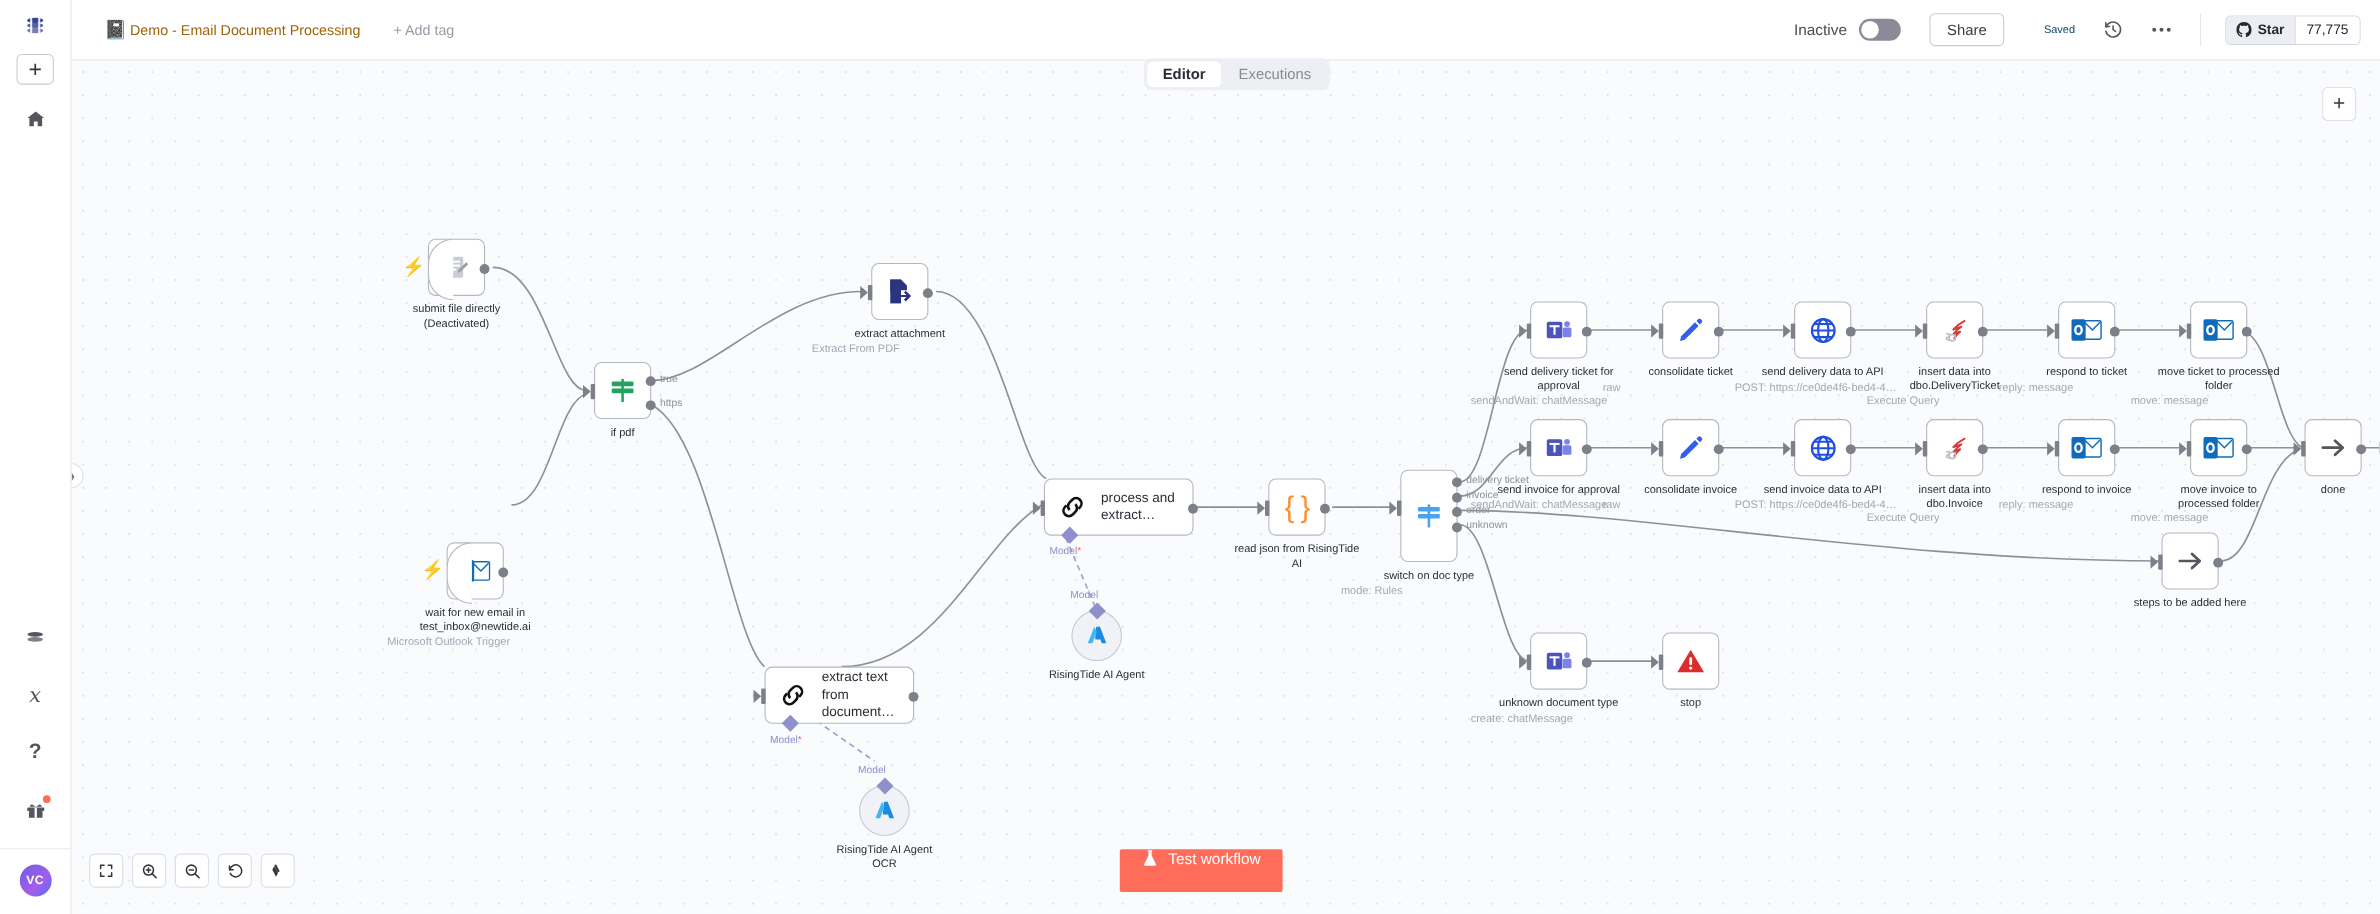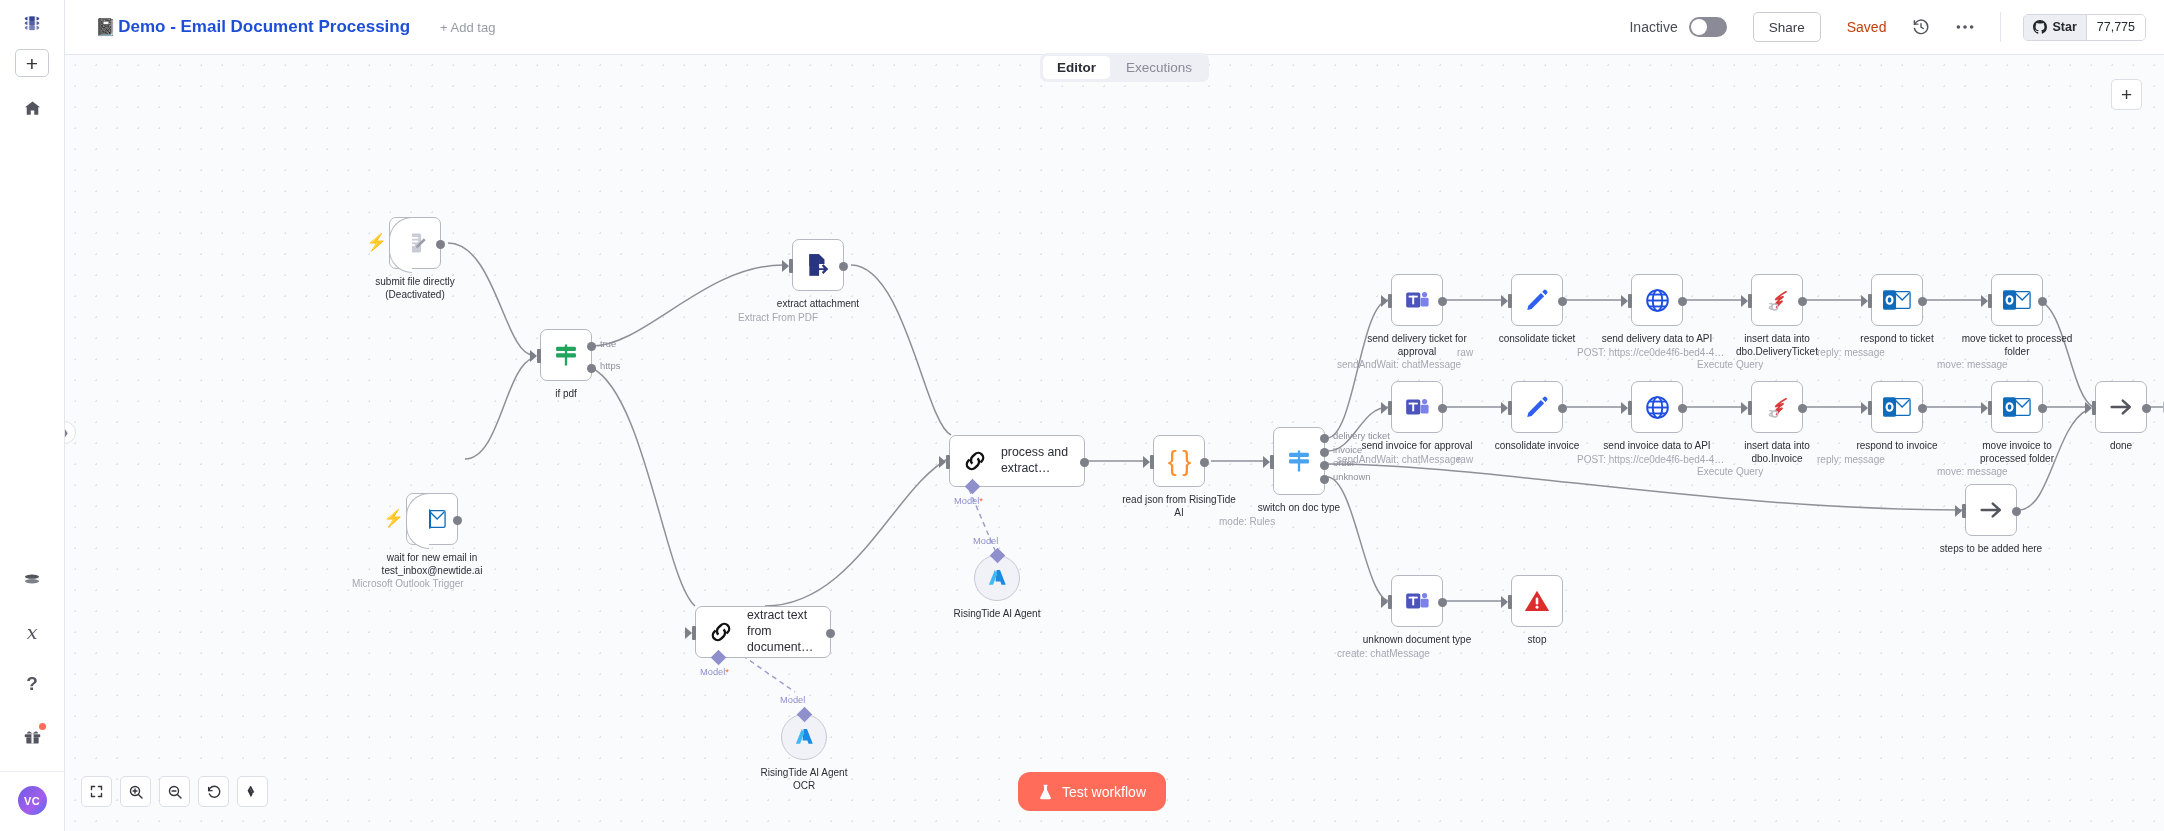--- a/index.html
+++ b/index.html
@@ -48,42 +48,42 @@
 
   
   #header {
     position: absolute; left: 65px; top: 0; right: 0; height: 55px;
     background: #fff; border-bottom: 1px solid #e4e6ec;
     display: flex; align-items: center; z-index: 25;
   }
   .wf-name-wrap { display:flex; align-items:center; margin-left: 30px; }
   .wf-emoji { font-size: 17px; margin-right: 2px; }
   .wf-title {
-    font-size: 17px; color: #1d4ed8; font-weight: 700; white-space: nowrap;
+    font-size: 13px; color: #a16207; font-weight: 400; white-space: nowrap;
     cursor: text;
   }
   .add-tag {
     margin-left: 30px; font-size: 13px; color: #9a9aa6; cursor: pointer; white-space:nowrap;
   }
   .hdr-right { margin-left:auto; display:flex; align-items:center; padding-right: 18px; }
   .inactive-label { font-size: 14px; color: #4b4b57; margin-right: 11px; }
   .toggle {
     width: 38px; height: 20px; border-radius: 10px; background: #8b8b97;
     position: relative; cursor: pointer;
   }
   .toggle .knob {
     position:absolute; left: 2px; top: 2px; width: 16px; height: 16px;
     border-radius: 50%; background:#fff;
   }
   .share-btn {
     margin-left: 26px; height: 30px; padding: 0 15px; border:1px solid #c9ccd6;
     border-radius: 5px; background:#fff; font-size: 13.5px; color: #3b3b45;
     display:flex; align-items:center; cursor:pointer;
   }
-  .saved-text { margin-left: 26px; font-size: 14px; color: #c2410c; }
+  .saved-text { margin-left: 36px; font-size: 10px; color: #0c4a6e; }
   .hdr-ico { margin-left: 26px; color:#5b5b66; cursor:pointer; display:flex; align-items:center;}
   .hdr-sep { width:1px; height:30px; background:#e4e6ec; margin-left: 26px; }
   .gh-star {
     margin-left: 22px; display:flex; align-items:stretch; height:27px;
     border:1px solid #d4d7df; border-radius:5px; overflow:hidden; cursor:pointer;
   }
   .gh-star .left {
     background:#eceef3; display:flex; align-items:center; gap:5px;
     padding: 0 9px; font-size:12.5px; color:#24292f; font-weight:600;
   }
@@ -218,22 +218,22 @@
     pointer-events:none;
   }
   .zoom-group { position:absolute; left: 16px; top: 10px; display:flex; gap: 8px; pointer-events:auto;}
   .zoom-btn {
     width: 31px; height: 31px; background:#fff; border:1px solid #dcdfe7;
     border-radius:5px; display:flex; align-items:center; justify-content:center;
     cursor:pointer; color:#34343c;
   }
   .test-wf-btn {
     position:absolute; left: 953px; top: 6px; height: 39px; padding: 0 20px;
-    background:#ff6d5a; border-radius: 12px; color:#fff; font-size:14px;
-    display:flex; align-items:center; gap: 9px; cursor:pointer; pointer-events:auto;
+    background:#ff6d5a; border-radius: 2px; color:#fff; font-size:14px;
+    display:flex; gap: 9px; cursor:pointer; pointer-events:auto;
     border: none;
   }
 </style>
 </head>
 <body>
 
 <div id="app">
 
   <div id="sidebar">
     <div class="sb-icon sb-logo">
@@ -540,21 +540,21 @@
         <div class="node-box sq">
           <div class="port-in"></div>
           <span style="font-size:27px; color:#ff8f2e; font-weight:400; line-height:1; letter-spacing:-1px;">{&nbsp;}</span>
           <div class="port out"></div>
         </div>
         <div class="node-label">read json from RisingTide
 AI</div>
       </div>
 
       <div class="node" style="left:1208px; top:372px;">
-        <div class="node-box" style="width:52px;height:68px;">
+        <div class="node-box" style="width:52px;height:84px;">
           <div class="port-in" style="top:27px;"></div>
           <svg width="28" height="28" viewBox="0 0 24 24">
             <rect x="3.5" y="5" width="17" height="3.6" rx="1" fill="#4aa3f0"></rect>
             <rect x="3.5" y="10.5" width="17" height="3.6" rx="1" fill="#4aa3f0"></rect>
             <rect x="11" y="3" width="2" height="18" fill="#4aa3f0"></rect>
           </svg>
           <div class="multi-out" style="top:6px;">
             <div class="port" style="position:relative; right:auto; top:auto;"></div>
             <span class="port-label">delivery ticket</span>
           </div>

